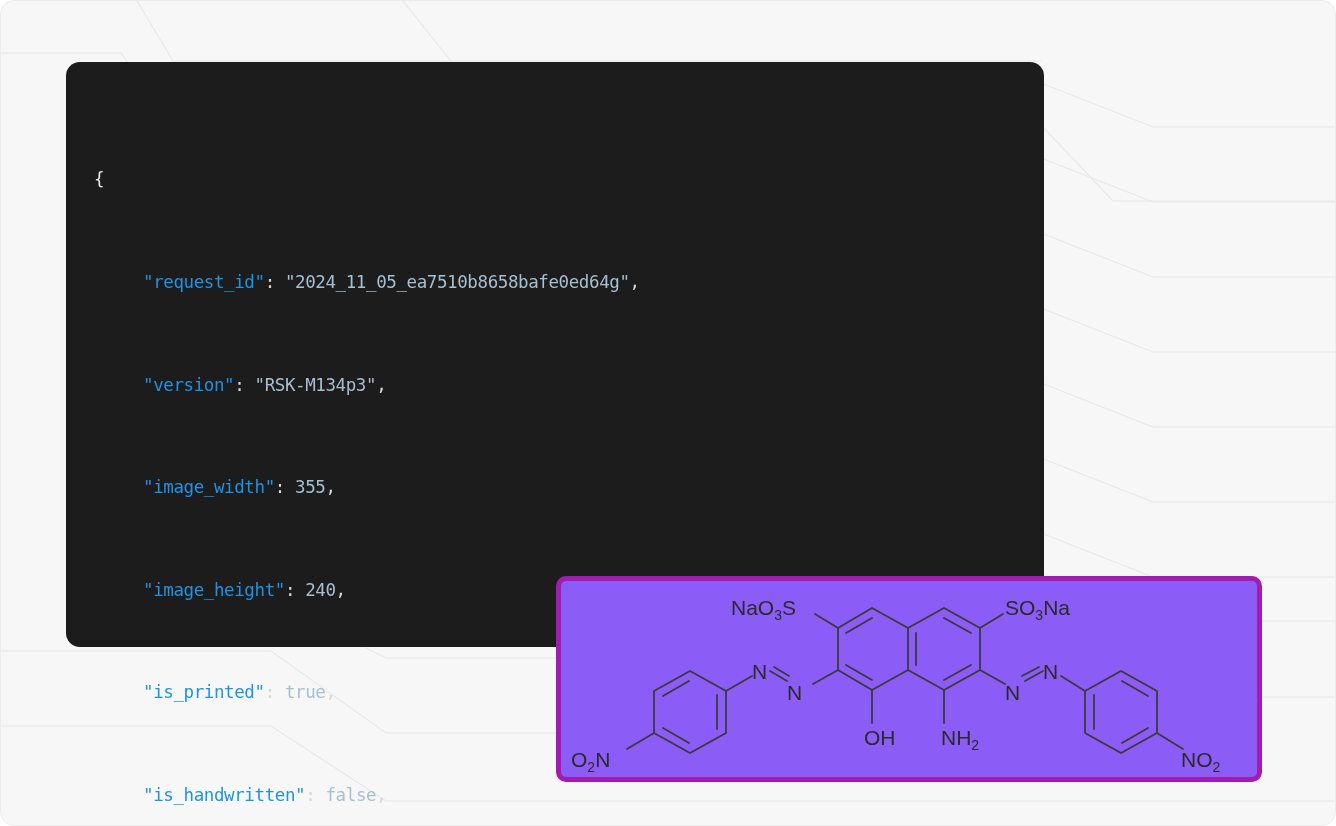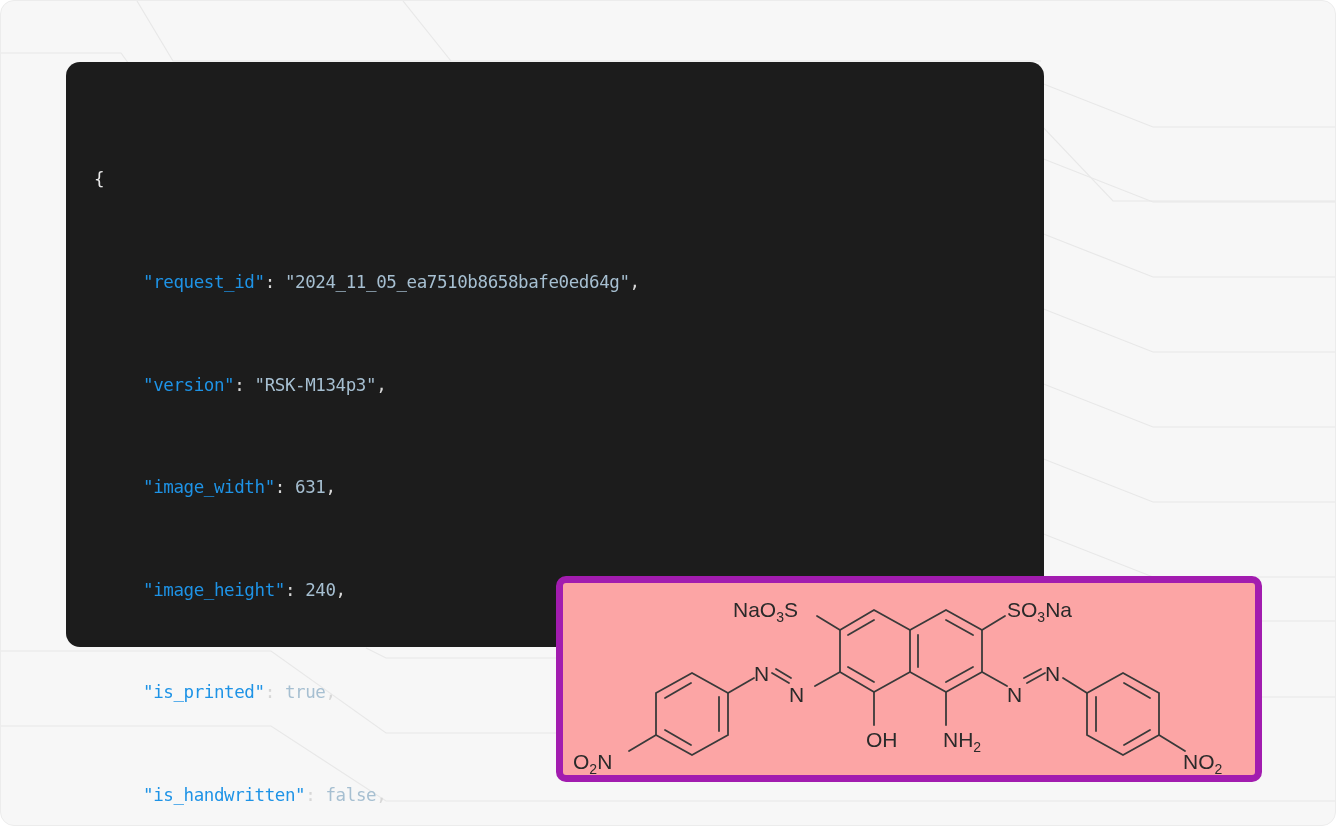--- a/index.html
+++ b/index.html
@@ -6,21 +6,21 @@
   body{width:1336px;height:826px;background:#ffffff;position:relative;overflow:hidden;font-family:"DejaVu Sans",sans-serif;}
   .canvas{position:absolute;left:0;top:0;width:1334px;height:824px;background:#f7f7f7;border:1px solid #ececec;border-radius:14px;overflow:hidden;}
   .bg-lines{position:absolute;left:0;top:0;width:1336px;height:826px;}
   .code-panel{position:absolute;left:66px;top:62px;width:978px;height:585px;background:#1c1c1c;border-radius:14px;box-sizing:border-box;padding:32px 28px 0 28px;}
   .code{font-family:"DejaVu Sans Mono",monospace;font-size:17.5px;line-height:34.2px;color:#a6bfd1;white-space:pre-wrap;word-break:break-all;letter-spacing:-0.4px;margin:0;}
   .line{display:block;}
   .ind{padding-left:49px;}
   .key{color:#1e93e6;}
   .punc{color:#d7d7d7;}
   .brace{color:#e8e8e8;}
-  .image-card{position:absolute;left:556px;top:576px;width:706px;height:206px;background:#fca5a5;border:7px solid #a21caf;border-radius:10px;box-sizing:border-box;overflow:hidden;}
+  .image-card{position:absolute;left:556px;top:576px;width:706px;height:206px;background:#8b5cf6;border:5px solid #a21caf;border-radius:10px;box-sizing:border-box;overflow:hidden;}
   .image-card svg{position:absolute;left:0;top:0;}
   .mol text{font-family:"Liberation Sans",sans-serif;font-size:21px;fill:#2a2a2a;}
   .mol .sub{font-size:14px;}
 </style>
 </head>
 <body>
 
 <div class="canvas">
   <svg class="bg-lines" width="1336" height="826" viewBox="0 0 1336 826">
     <g stroke="#e8e8e8" stroke-width="1.2" fill="none">
@@ -41,21 +41,21 @@
       <polyline points="365,647 385,657 556,657"></polyline>
     </g>
   </svg>
 </div>
 
 <div class="code-panel">
   <div class="code">
     <span class="line brace">{</span>
     <span class="line ind"><span class="key">"request_id"</span><span class="punc">: </span><span>"2024_11_05_ea7510b8658bafe0ed64g"</span><span class="punc">,</span></span>
     <span class="line ind"><span class="key">"version"</span><span class="punc">: </span><span>"RSK-M134p3"</span><span class="punc">,</span></span>
-    <span class="line ind"><span class="key">"image_width"</span><span class="punc">: </span><span>631</span><span class="punc">,</span></span>
+    <span class="line ind"><span class="key">"image_width"</span><span class="punc">: </span><span>355</span><span class="punc">,</span></span>
     <span class="line ind"><span class="key">"image_height"</span><span class="punc">: </span><span>240</span><span class="punc">,</span></span>
     <span class="line ind"><span class="key">"is_printed"</span><span class="punc">: </span><span>true</span><span class="punc">,</span></span>
     <span class="line ind"><span class="key">"is_handwritten"</span><span class="punc">: </span><span>false</span><span class="punc">,</span></span>
     
     
     
     
     
     
     

